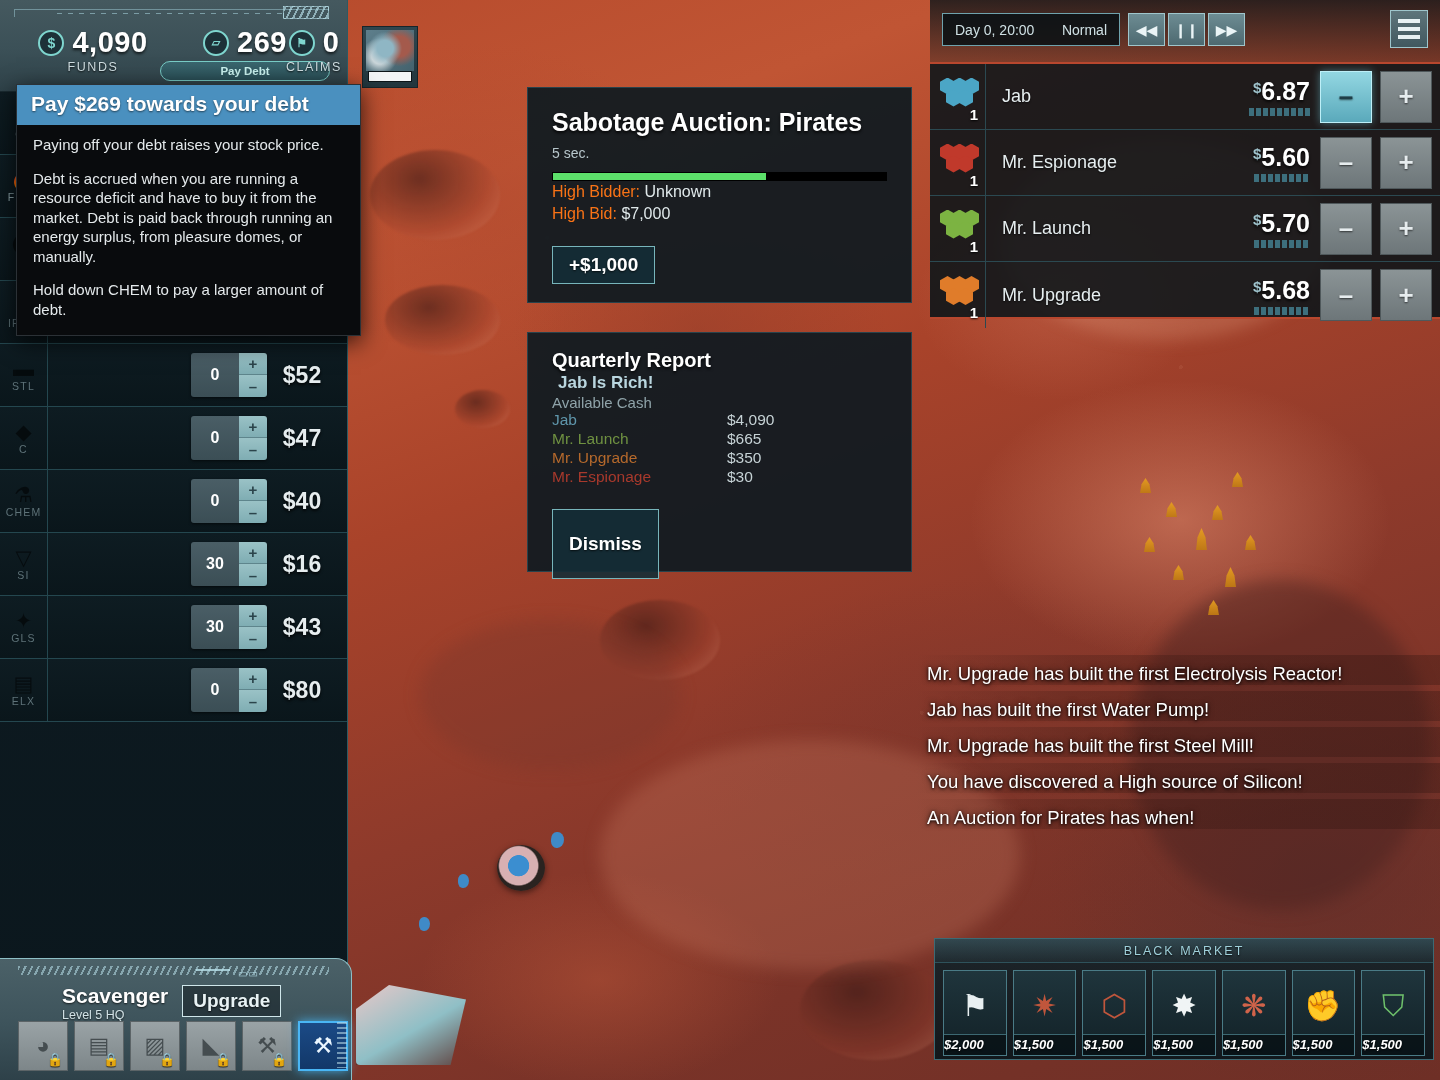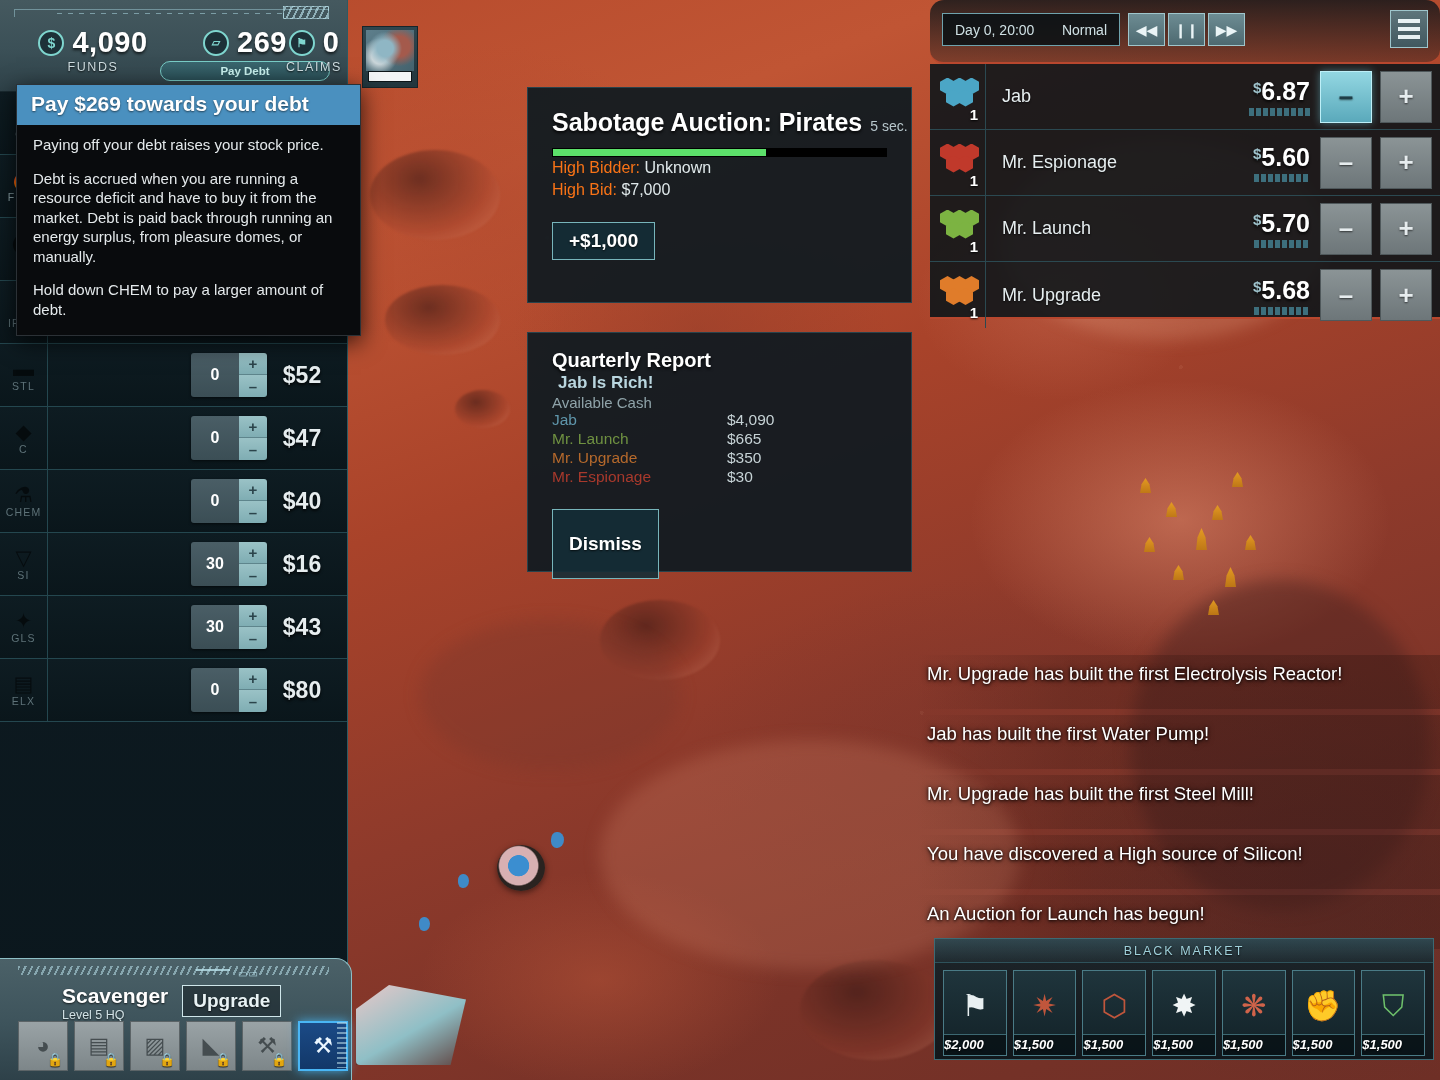--- a/index.html
+++ b/index.html
@@ -297,20 +297,21 @@
   #auction-panel {
     position: absolute; left: 527px; top: 87px;
     width: 385px; height: 216px;
     background: rgba(14,26,32,0.93);
     border: 1px solid #28424b;
     z-index: 30;
   }
   #auction-panel .title-row {
     display: flex; align-items: baseline; gap: 8px;
     padding: 20px 0 0 24px;
+    flex-direction: column;
   }
   #auction-title {
     font-size: 25px; font-weight: bold; color: #ffffff;
     text-shadow: 0 2px 3px rgba(0,0,0,.8);
   }
   #auction-timer { font-size: 14px; color: #b7c6cb; }
   #auction-bar-outer {
     margin: 11px 24px 0 24px; height: 9px;
     background: #000; border: 1px solid #000;
   }
@@ -371,21 +372,20 @@
   
   #right-panel {
     position: absolute; right: 0; top: 0;
     width: 510px; height: 319px;
     z-index: 25;
   }
   #timebar-zone {
     position: relative; height: 64px;
     background: linear-gradient(180deg, rgba(10,20,25,.80), rgba(12,24,29,.35));
     border-bottom: 2px solid #b8472e;
-    border-radius: 14px;
   }
   #time-box {
     position: absolute; left: 12px; top: 13px;
     width: 178px; height: 33px;
     background: rgba(8,16,20,.85);
     border: 1px solid #6fa3ad;
     display: flex; align-items: center; justify-content: space-between;
     padding: 0 12px;
     color: #cfe0e4; font-size: 14px;
   }
@@ -466,21 +466,21 @@
   
   #notifications {
     position: absolute; right: 0; top: 655px;
     width: 525px;
     z-index: 22;
   }
   .notif {
     background: linear-gradient(90deg, rgba(40,16,12,0.0) 0%, rgba(40,16,12,0.22) 30%, rgba(40,16,12,0.30) 100%);
     color: #ffffff;
     font-size: 18.5px;
-    padding: 8px 10px 24px 12px;
+    padding: 8px 10px 0 12px;
     margin-bottom: 6px;
     text-shadow: 0 1px 3px rgba(0,0,0,.95), 0 0 6px rgba(0,0,0,.7);
     white-space: nowrap;
   }
 
   
   #black-market {
     position: absolute; right: 6px; bottom: 20px;
     width: 500px; height: 122px;
     background: linear-gradient(180deg, rgba(22,36,42,.92), rgba(12,22,27,.95));
@@ -954,21 +954,21 @@
           <div class="p-btn">+</div>
         </div>
       </div>
   </div>
 
   <div id="notifications">
       <div class="notif">Mr. Upgrade has built the first Electrolysis Reactor!</div>
       <div class="notif">Jab has built the first Water Pump!</div>
       <div class="notif">Mr. Upgrade has built the first Steel Mill!</div>
       <div class="notif">You have discovered a High source of Silicon!</div>
-      <div class="notif">An Auction for Launch has begun!</div>
+      <div class="notif">An Auction for Pirates has when!</div>
     </div>
 
   <div id="black-market">
     <div id="bm-title">BLACK MARKET</div>
     <div id="bm-items">
         <div class="bm-item">
           <span class="bm-glyph" style="color:#e8eff1">⚑</span>
           <span class="bm-price">$2,000</span>
         </div>
         <div class="bm-item">

